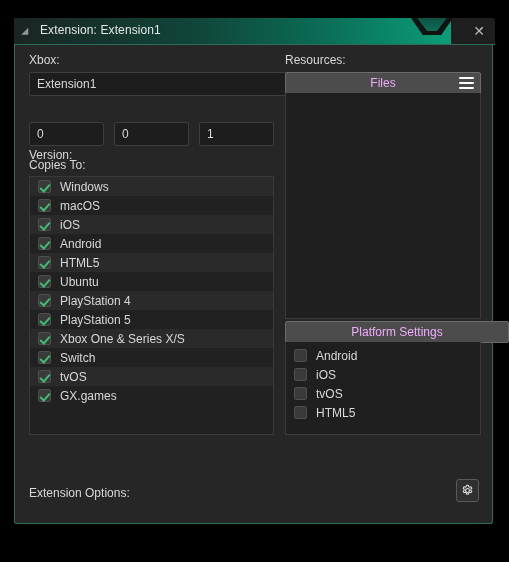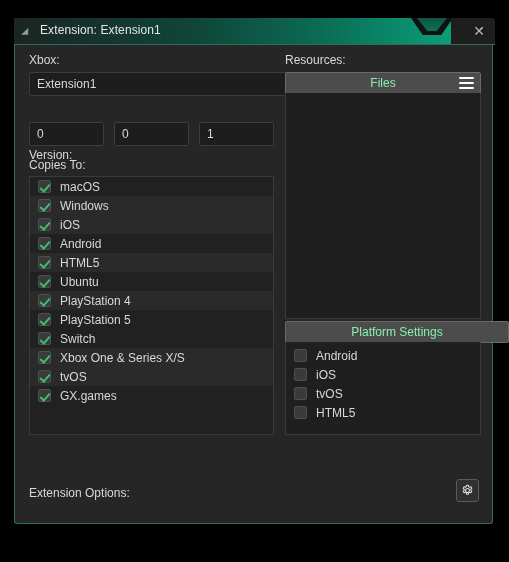--- a/index.html
+++ b/index.html
@@ -208,21 +208,21 @@
     background: #4c4c4c;
     border: 1px solid #6a6a6a;
     box-sizing: border-box;
     border-radius: 2px;
     display: flex;
     align-items: center;
     cursor: pointer;
   }
   .headerbar .hb-text {
     font-size: 12px;
-    color: #86efac;
+    color: #f0abfc;
     text-align: center;
     width: 100%;
     white-space: nowrap;
   }
   .hamburger {
     position: absolute;
     right: 6px;
     top: 4px;
     width: 15px;
     height: 13px;
@@ -276,30 +276,30 @@
     <div class="label" style="left:14px; top:59px;margin-top:44px;">Version:</div>
 
     <input class="textfield" style="left: 14px; top: 77px; width: 75px; height: 24px;" value="0">
     <input class="textfield" style="left: 99px; top: 77px; width: 75px; height: 24px;" value="0">
     <input class="textfield" style="left: 184px; top: 77px; width: 75px; height: 24px;" value="1">
 
     <div class="label" style="left:14px; top:113px;">Copies To:</div>
 
     <div class="listpanel" style="left:14px; top:131px; width:245px; height:259px;">
       <div id="copies-to-rows">
+          <div class="check-row alt">
+            <span class="cbox checked"></span>
+            <span class="row-label">Windows</span>
+          </div>
           <div class="check-row">
             <span class="cbox checked"></span>
             <span class="row-label">macOS</span>
           </div>
           <div class="check-row alt">
             <span class="cbox checked"></span>
-            <span class="row-label">Windows</span>
-          </div>
-          <div class="check-row alt">
-            <span class="cbox checked"></span>
             <span class="row-label">iOS</span>
           </div>
           <div class="check-row">
             <span class="cbox checked"></span>
             <span class="row-label">Android</span>
           </div>
           <div class="check-row alt">
             <span class="cbox checked"></span>
             <span class="row-label">HTML5</span>
           </div>
@@ -308,27 +308,27 @@
             <span class="row-label">Ubuntu</span>
           </div>
           <div class="check-row alt">
             <span class="cbox checked"></span>
             <span class="row-label">PlayStation 4</span>
           </div>
           <div class="check-row">
             <span class="cbox checked"></span>
             <span class="row-label">PlayStation 5</span>
           </div>
+          <div class="check-row alt">
+            <span class="cbox checked"></span>
+            <span class="row-label">Xbox One &amp; Series X/S</span>
+          </div>
           <div class="check-row">
             <span class="cbox checked"></span>
             <span class="row-label">Switch</span>
-          </div>
-          <div class="check-row alt">
-            <span class="cbox checked"></span>
-            <span class="row-label">Xbox One &amp; Series X/S</span>
           </div>
           <div class="check-row alt">
             <span class="cbox checked"></span>
             <span class="row-label">tvOS</span>
           </div>
           <div class="check-row">
             <span class="cbox checked"></span>
             <span class="row-label">GX.games</span>
           </div>
         </div>

